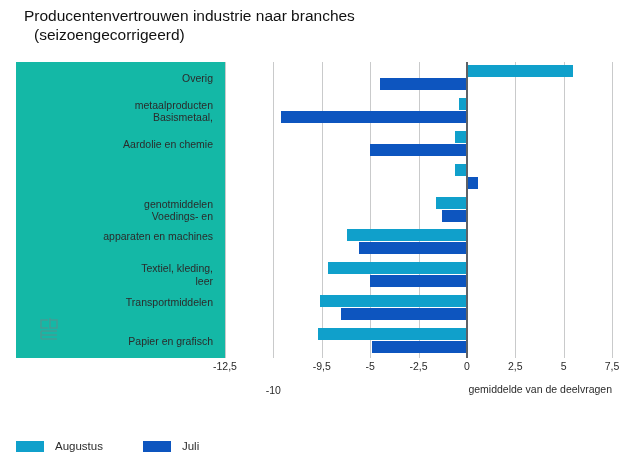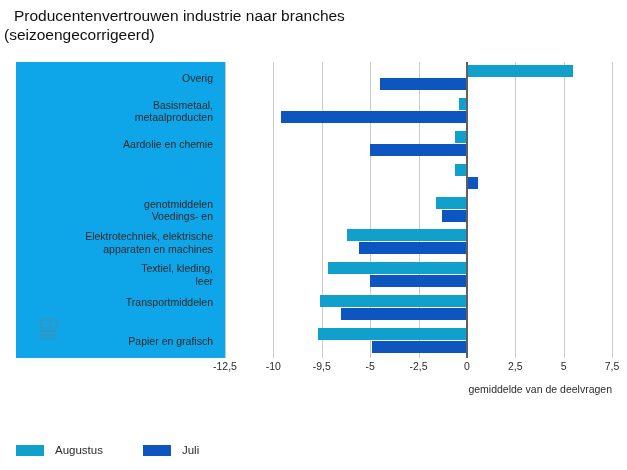--- a/index.html
+++ b/index.html
@@ -12,47 +12,47 @@
     height: 470px;
     font-family: "Liberation Sans", sans-serif;
     color: #1a1a1a;
     position: relative;
     overflow: hidden;
   }
 
   
   .title {
     position: absolute;
-    left: 4px;
+    left: 14px;
     top: 6px;
     width: 600px;
     font-size: 15.5px;
     line-height: 19px;
     color: #111111;
     font-weight: 400;
   }
   .title .line1 { display: block; padding-left: 10px; }
-  .title .line2 { display: block; padding-left: 0px; }
+  .title .line2 { display: block; padding-left: 0px; margin-left: 20px; }
 
   
   .chart-area {
     position: absolute;
     left: 16px;
     top: 62px;
     width: 596px;
     height: 296px;
   }
   
   .label-panel {
     position: absolute;
     left: 0px;
     top: 0px;
     width: 209px;
     height: 296px;
-    background: #0ea5e9;
+    background: #14b8a6;
   }
   .plot {
     position: absolute;
     left: 209px;
     top: 0px;
     width: 387px;
     height: 296px;
     background: #ffffff;
   }
 
@@ -128,22 +128,21 @@
     opacity: 0.45;
   }
 
   
   .legend {
     position: absolute;
     left: 16px;
     top: 432px;
     height: 20px;
     display: flex;
-    align-items: flex-start;
-    margin-top: 12px;
+    align-items: flex-end;
   }
   .legend-item {
     display: flex;
     align-items: center;
     margin-right: 40px;
   }
   .legend-swatch {
     width: 28px;
     height: 11px;
     margin-right: 11px;
@@ -169,34 +168,33 @@
         <path d="M10 3 H3 V11 H10"></path>
         <path d="M12 3 H19 V11 H12 V1"></path>
         <path d="M3 14 H19 M3 18 H19 M3 22 H19"></path>
         <path d="M3 14 V22"></path>
       </g>
     </svg>
   <div class="cat-label" style="top: 10.1944px;">
         <div>Overig</div>
       </div>
       <div class="cat-label" style="top: 36.8333px;">
+        <div>metaalproducten</div>
         <div>Basismetaal,</div>
-        <div>metaalproducten</div>
       </div>
       <div class="cat-label" style="top: 75.9722px;">
         <div>Aardolie en chemie</div>
       </div>
       <div class="cat-label" style="top: 102.611px;">
       </div>
       <div class="cat-label" style="top: 135.5px;">
         <div>genotmiddelen</div>
         <div>Voedings- en</div>
       </div>
       <div class="cat-label" style="top: 168.389px;">
-        <div>Elektrotechniek, elektrische</div>
         <div>apparaten en machines</div>
       </div>
       <div class="cat-label" style="top: 200px;">
         <div>Textiel, kleding,</div>
         <div>leer</div>
       </div>
       <div class="cat-label" style="top: 234px;">
         <div>Transportmiddelen</div>
       </div>
       <div class="cat-label" style="top: 273.306px;">
@@ -247,21 +245,21 @@
       </div>
       <div class="row" style="top: 263.111px;">
         <div class="bar aug" title="Augustus: -7.7" style="left: 92.88px; width: 148.995px; background: rgb(16, 160, 203);"></div>
         <div class="bar jul" title="Juli: -4.9" style="left: 147.06px; width: 94.815px; background: rgb(13, 85, 191);"></div>
       </div>
     </div>
 </div>
 
 <div class="xticks" id="xticks">
     <div class="xtick" style="left: 209px; text-align: right;">-12,5</div>
-    <div class="xtick" style="left: 257.375px;">-10</div>
+    <div class="xtick" style="left: 257.375px; margin-top: 24px;">-10</div>
     <div class="xtick" style="left: 305.75px;">-9,5</div>
     <div class="xtick" style="left: 354.125px;">-5</div>
     <div class="xtick" style="left: 402.5px;">-2,5</div>
     <div class="xtick" style="left: 450.875px;">0</div>
     <div class="xtick" style="left: 499.25px;">2,5</div>
     <div class="xtick" style="left: 547.625px;">5</div>
     <div class="xtick" style="left: 596px;">7,5</div>
   </div>
 <div class="axis-caption">gemiddelde van de deelvragen</div>
 

